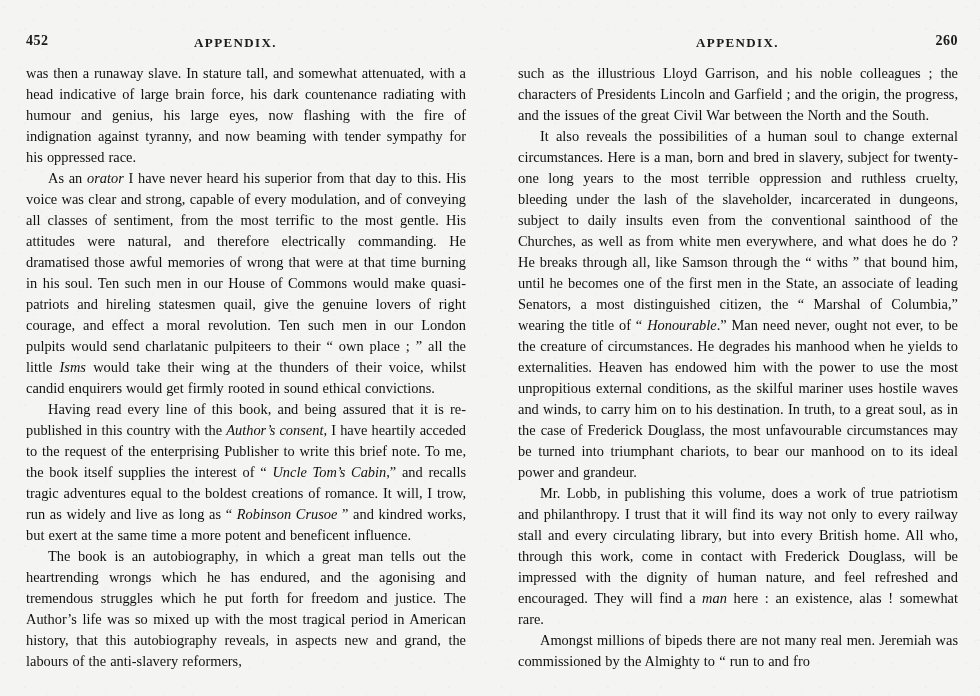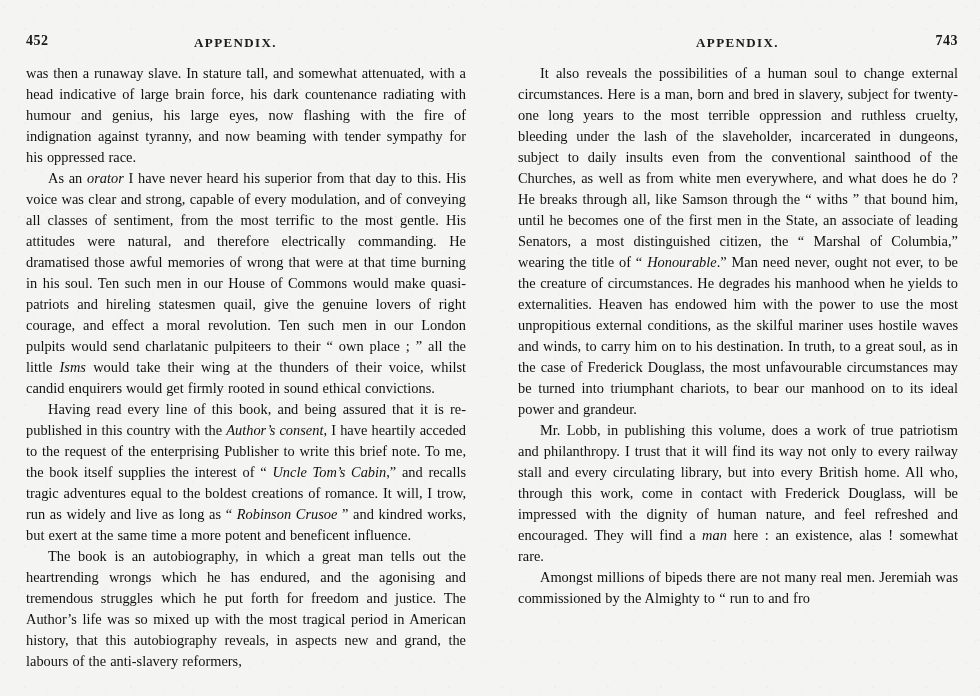--- a/index.html
+++ b/index.html
@@ -111,23 +111,24 @@
           <p class="para"><span>was then a runaway slave. In stature tall, and somewhat attenuated, with a head indicative of large brain force, his dark countenance radiating with humour and genius, his large eyes, now flashing with the fire of indignation against tyranny, and now beaming with tender sympathy for his oppressed race.</span></p>
           <p class="para indent"><span>As an </span><i>orator</i><span> I have never heard his superior from that day to this. His voice was clear and strong, capable of every modulation, and of conveying all classes of sentiment, from the most terrific to the most gentle. His attitudes were natural, and therefore electrically commanding. He dramatised those awful memories of wrong that were at that time burning in his soul. Ten such men in our House of Commons would make quasi-patriots and hireling statesmen quail, give the genuine lovers of right courage, and effect a moral revolution. Ten such men in our London pulpits would send charlatanic pulpiteers to their “ own place ; ” all the little </span><i>Isms</i><span> would take their wing at the thunders of their voice, whilst candid enquirers would get firmly rooted in sound ethical convictions.</span></p>
           <p class="para indent"><span>Having read every line of this book, and being assured that it is re-published in this country with the </span><i>Author’s consent</i><span>, I have heartily acceded to the request of the enterprising Publisher to write this brief note. To me, the book itself supplies the interest of “ </span><i>Uncle Tom’s Cabin</i><span>,” and recalls tragic adventures equal to the boldest creations of romance. It will, I trow, run as widely and live as long as “ </span><i>Robinson Crusoe</i><span> ” and kindred works, but exert at the same time a more potent and beneficent influence.</span></p>
           <p class="para indent"><span>The book is an autobiography, in which a great man tells out the heartrending wrongs which he has endured, and the agonising and tremendous struggles which he put forth for freedom and justice. The Author’s life was so mixed up with the most tragical period in American history, that this autobiography reveals, in aspects new and grand, the labours of the anti-slavery reformers,</span></p>
         </div>
     </div>
 
     <div class="col col-right">
       <div class="runhead">
         <span class="running-title">APPENDIX.</span>
-        <span class="folio">743</span>
+        <span class="folio">260</span>
       </div>
       <div class="body">
+          <p class="para"><span>such as the illustrious Lloyd Garrison, and his noble colleagues ; the characters of Presidents Lincoln and Garfield ; and the origin, the progress, and the issues of the great Civil War between the North and the South.</span></p>
           <p class="para indent"><span>It also reveals the possibilities of a human soul to change external circumstances. Here is a man, born and bred in slavery, subject for twenty-one long years to the most terrible oppression and ruthless cruelty, bleeding under the lash of the slaveholder, incarcerated in dungeons, subject to daily insults even from the conventional sainthood of the Churches, as well as from white men everywhere, and what does he do ? He breaks through all, like Samson through the “ withs ” that bound him, until he becomes one of the first men in the State, an associate of leading Senators, a most distinguished citizen, the “ Marshal of Columbia,” wearing the title of “ </span><i>Honourable</i><span>.” Man need never, ought not ever, to be the creature of circumstances. He degrades his manhood when he yields to externalities. Heaven has endowed him with the power to use the most unpropitious external conditions, as the skilful mariner uses hostile waves and winds, to carry him on to his destination. In truth, to a great soul, as in the case of Frederick Douglass, the most unfavourable circumstances may be turned into triumphant chariots, to bear our manhood on to its ideal power and grandeur.</span></p>
           <p class="para indent"><span>Mr. Lobb, in publishing this volume, does a work of true patriotism and philanthropy. I trust that it will find its way not only to every railway stall and every circulating library, but into every British home. All who, through this work, come in contact with Frederick Douglass, will be impressed with the dignity of human nature, and feel refreshed and encouraged. They will find a </span><i>man</i><span> here : an existence, alas ! somewhat rare.</span></p>
           <p class="para indent"><span>Amongst millions of bipeds there are not many real men. Jeremiah was commissioned by the Almighty to “ run to and fro</span></p>
         </div>
     </div>
 
   </div>
 </div>
 
 </body></html>

